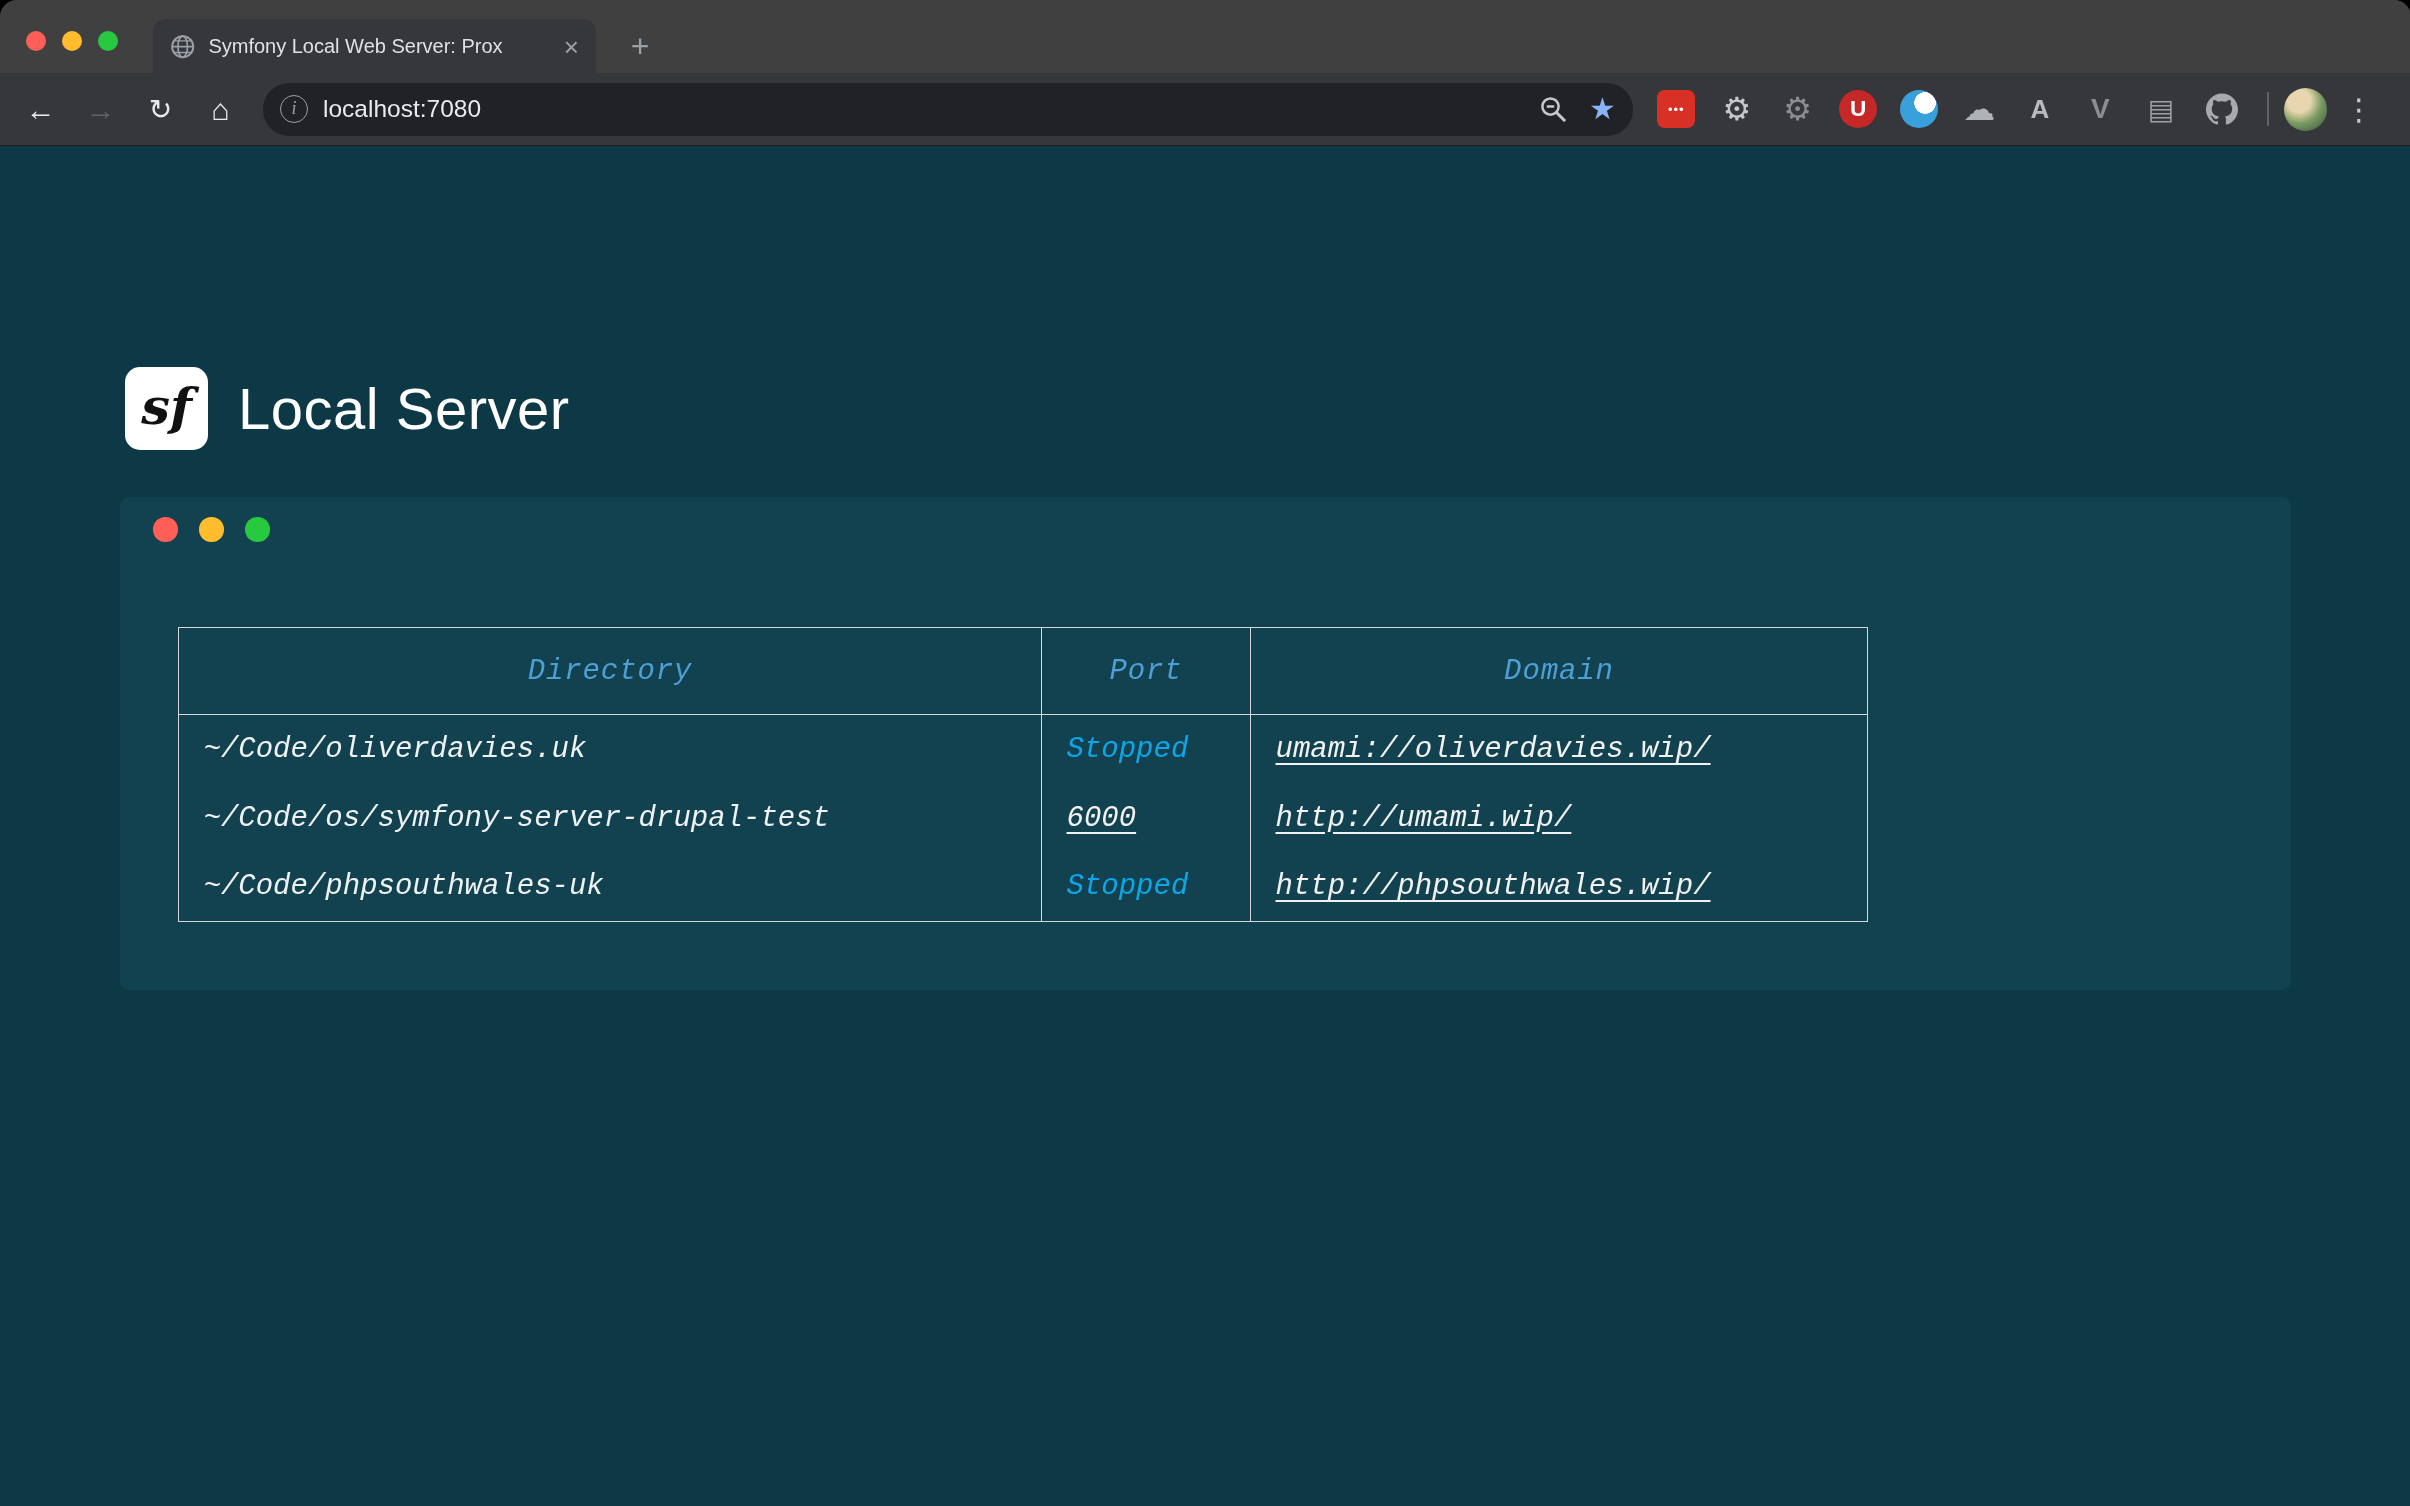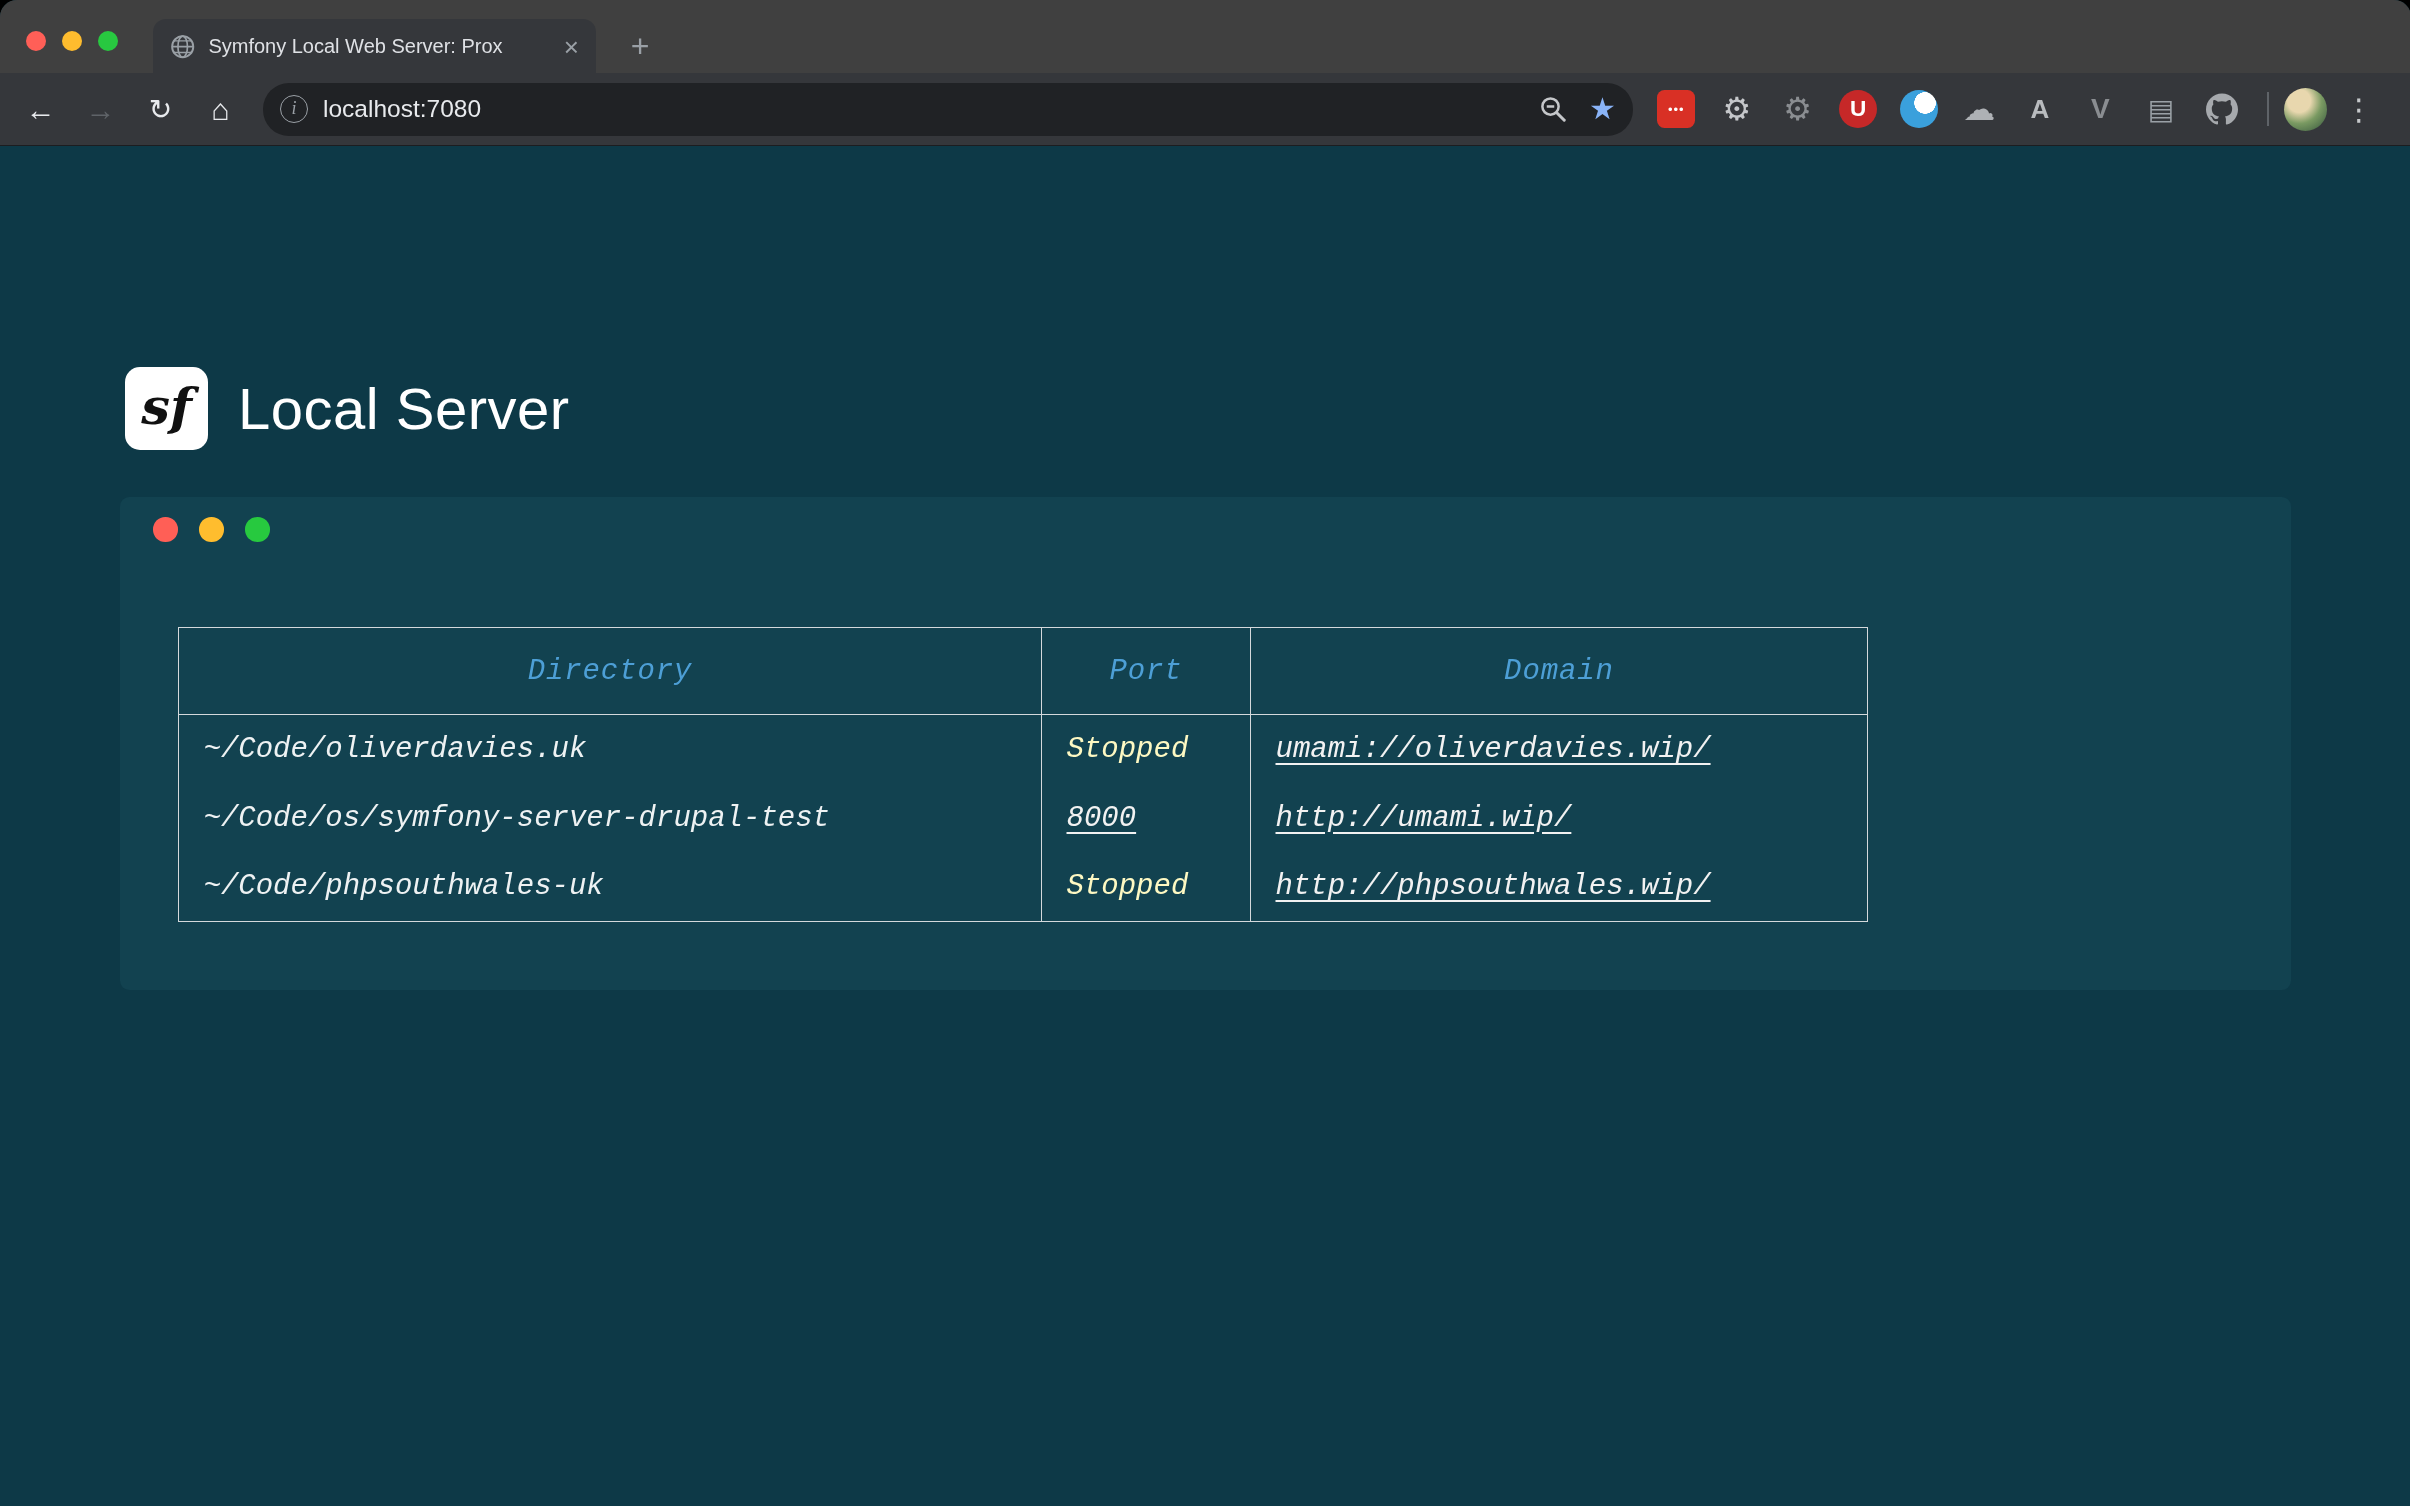--- a/index.html
+++ b/index.html
@@ -80,21 +80,21 @@
   table.server-table { position: absolute; left: 178px; top: 479px; border-collapse: collapse;
         font-family: "Liberation Mono", "DejaVu Sans Mono", monospace; font-size: 29px; table-layout: fixed; }
   .server-table th, .server-table td { border-left: 0.9px solid #d4d9dc; border-right: 0.9px solid #d4d9dc; font-style: italic; }
   .server-table thead th { border: 0.9px solid #d4d9dc; height: 87px; color: #4d9fd6; font-weight: normal;
         text-align: center; letter-spacing: 0.9px; }
   .server-table tbody tr:last-child td { border-bottom: 0.9px solid #d4d9dc; }
   .server-table td { height: 69px; color: #eef2f3; padding-left: 24.5px; vertical-align: middle; }
   .col-dir { width: 863px; }
   .col-port { width: 209px; }
   .col-domain { width: 617px; }
-  .port-stopped { color: #fef9c3; }
+  .port-stopped { color: #0ea5e9; }
   a.tbl-link { color: #f2f2f2; text-decoration: underline; text-underline-offset: 5.6px; }
 </style>
 </head>
 <body>
 
 <div class="window">
 
   <div class="tabstrip">
     <span class="traffic t-close"></span>
     <span class="traffic t-min"></span>
@@ -176,21 +176,21 @@
         </tr>
       </thead>
       <tbody>
         <tr>
           <td>~/Code/oliverdavies.uk</td>
           <td><span class="port-stopped">Stopped</span></td>
           <td><a class="tbl-link" href="#">umami://oliverdavies.wip/</a></td>
         </tr>
         <tr>
           <td>~/Code/os/symfony-server-drupal-test</td>
-          <td><a class="tbl-link" href="#">8000</a></td>
+          <td><a class="tbl-link" href="#">6000</a></td>
           <td><a class="tbl-link" href="#">http://umami.wip/</a></td>
         </tr>
         <tr>
           <td>~/Code/phpsouthwales-uk</td>
           <td><span class="port-stopped">Stopped</span></td>
           <td><a class="tbl-link" href="#">http://phpsouthwales.wip/</a></td>
         </tr>
       </tbody>
     </table>
 

